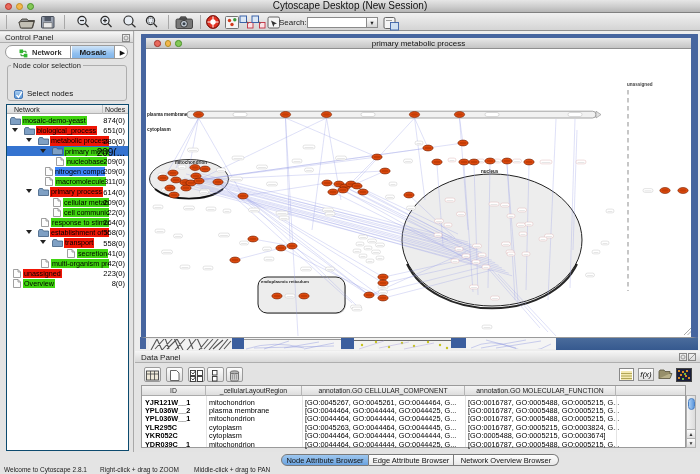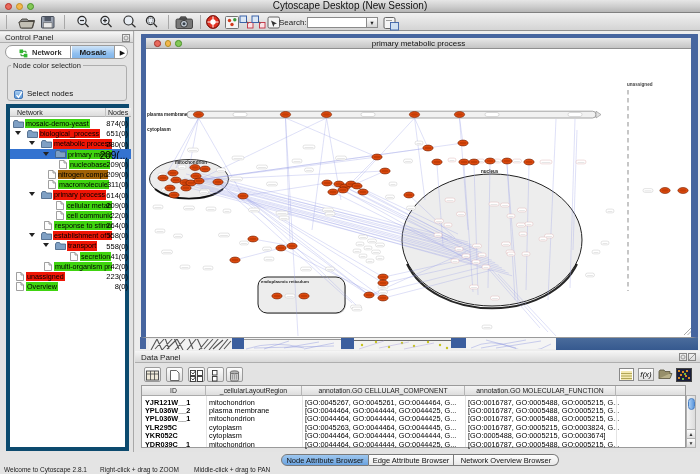--- a/index.html
+++ b/index.html
@@ -93,21 +93,21 @@
 <div class="abs" style="left:110px;top:0;width:13px;height:14px;text-align:center;font-size:7px;line-height:13px;color:#111">▶</div>
 </div>
 <div class="abs" style="left:7px;top:34px;width:120px;height:36px;border:1px solid #aeaeae;border-radius:3px"></div>
 <div class="abs" style="left:11px;top:29.5px;background:#e3e3e3;padding:0 2px;font-size:7.5px;font-weight:normal;color:#1f1f1f">Node color selection</div>
 <div class="abs" style="left:14px;top:58.5px;width:9px;height:9px;background:linear-gradient(#a8ccf0,#5e9ad8);border:1px solid #4377b8;border-radius:2px">
       <svg style="display:block" width="8" height="8" xmlns="http://www.w3.org/2000/svg">
         <path d="M1.5 4 l2 2.3 l3.5 -5.5" fill="none" stroke="#fff" stroke-width="1.3"></path>
       </svg>
     </div>
 <div class="abs" style="left:27px;top:58px;font-size:8px;color:#111">Select nodes</div>
-<div class="abs" style="left:6px;top:73px;width:123px;height:347px;background:#fff;border:4px solid #0c4a6e">
+<div class="abs" style="left:6px;top:73px;width:123px;height:347px;background:#fff;border:1px solid #0c4a6e">
 <div class="abs" style="left:0;top:0;width:121px;height:9px;background:linear-gradient(#f2f2f2,#dcdcdc);border-bottom:1px solid #b2b2b2">
         <span style="position:absolute;left:7px;top:0.5px;font-size:7px;color:#222">Network</span>
         <span style="position:absolute;left:98px;top:0.5px;font-size:7px;color:#222">Nodes</span>
         <span class="abs" style="left:95px;top:0;width:1px;height:9px;background:#c2c2c2"></span>
       </div>
 <div class="abs" style="left:0;top:10.5px;width:121px;height:10.2px;overflow:hidden">
 <svg class="abs" style="left:3px;top:1.2px" width="11" height="8" xmlns="http://www.w3.org/2000/svg">
           <path d="M0.5 2 l1 -1.5 h3 l1 1.5 h5 v5.5 h-10 z" fill="#7fa0c4" stroke="#3e5d80" stroke-width="0.8"></path>
         </svg>
 <span class="abs" style="left:15px;top:0.6px;max-width:87px;overflow:hidden;white-space:nowrap;background:#3fd40f;font-size:7.2px;color:#000;padding:0 1px;line-height:9.2px;display:inline-block">mosaic-demo-yeast</span>
@@ -143,21 +143,21 @@
           <path d="M5 0.5 v2.5 h2.5" fill="none" stroke="#888" stroke-width="0.8"></path>
         </svg>
 <span class="abs" style="left:59px;top:0.6px;max-width:43px;overflow:hidden;white-space:nowrap;background:#3fd40f;font-size:7.2px;color:#000;padding:0 1px;line-height:9.2px;display:inline-block">nucleobase-</span>
 <span class="abs" style="right:3px;top:0.8px;font-size:7.5px;color:#000">209(0)</span>
 </div>
 <div class="abs" style="left:0;top:61.5px;width:121px;height:10.2px;overflow:hidden">
 <svg class="abs" style="left:38px;top:0.6px" width="8" height="9" xmlns="http://www.w3.org/2000/svg">
           <path d="M0.5 0.5 h4.5 l2.5 2.5 v5.5 h-7 z" fill="#fdfdfd" stroke="#888" stroke-width="0.8"></path>
           <path d="M5 0.5 v2.5 h2.5" fill="none" stroke="#888" stroke-width="0.8"></path>
         </svg>
-<span class="abs" style="left:48px;top:0.6px;max-width:54px;overflow:hidden;white-space:nowrap;background:#a16207;font-size:7.2px;color:#000;padding:0 0;line-height:9.2px;display:inline-block">nitrogen compo</span>
+<span class="abs" style="left:48px;top:0.6px;max-width:54px;overflow:hidden;white-space:nowrap;background:#3b82f6;font-size:7.2px;color:#000;padding:0 0;line-height:9.2px;display:inline-block">nitrogen compo</span>
 <span class="abs" style="right:3px;top:0.8px;font-size:7.5px;color:#000">209(0)</span>
 </div>
 <div class="abs" style="left:0;top:71.7px;width:121px;height:10.2px;overflow:hidden">
 <svg class="abs" style="left:38px;top:0.6px" width="8" height="9" xmlns="http://www.w3.org/2000/svg">
           <path d="M0.5 0.5 h4.5 l2.5 2.5 v5.5 h-7 z" fill="#fdfdfd" stroke="#888" stroke-width="0.8"></path>
           <path d="M5 0.5 v2.5 h2.5" fill="none" stroke="#888" stroke-width="0.8"></path>
         </svg>
 <span class="abs" style="left:48px;top:0.6px;max-width:54px;overflow:hidden;white-space:nowrap;background:#3fd40f;font-size:7.2px;color:#000;padding:0 1px;line-height:9.2px;display:inline-block">macromolecule</span>
 <span class="abs" style="right:3px;top:0.8px;font-size:7.5px;color:#000">311(0)</span>
 </div>

